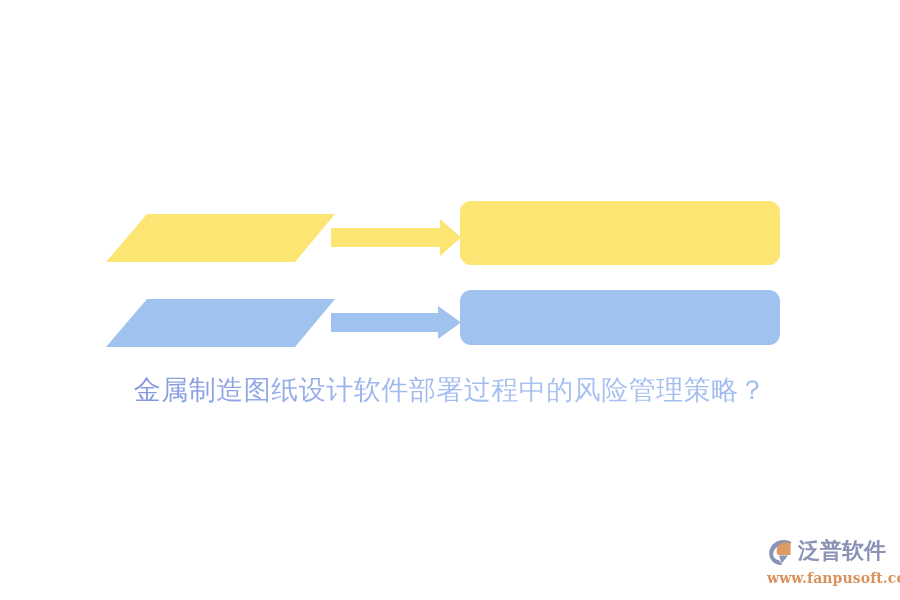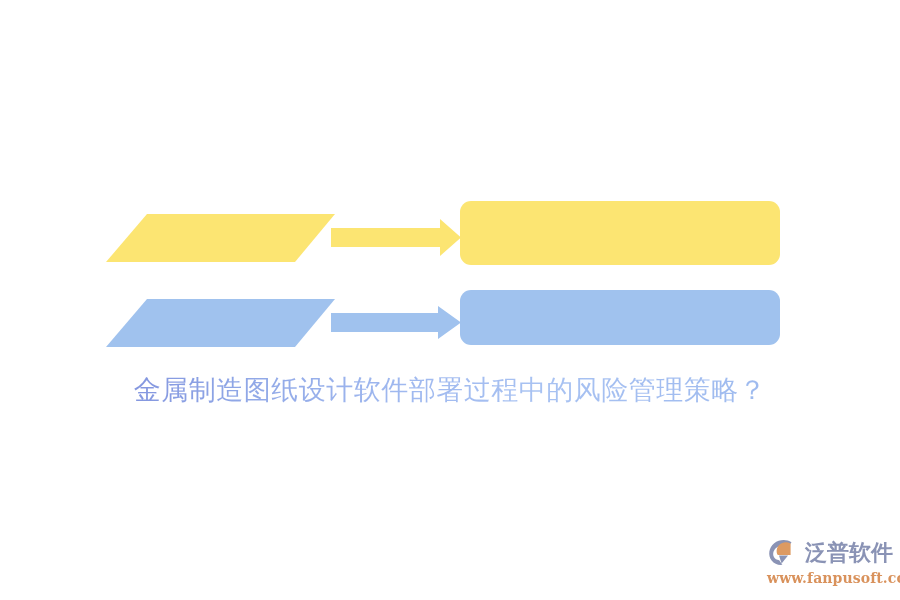--- a/index.html
+++ b/index.html
@@ -76,26 +76,26 @@
     align-items: center;
     height: 34px;
   }
   #wm-mark {
     width: 30px;
     height: 30px;
     flex: 0 0 30px;
     position: relative;
   }
   #wm-brand {
-    font-family: Liberation Sans, sans-serif;
+    font-family: Liberation Mono, monospace;
     font-size: 22px;
     font-weight: 700;
     color: #8a93b5;
     letter-spacing: 0px;
-    margin-left: 9px;
+    margin-left: 2px;
     line-height: 30px;
     white-space: nowrap;
   }
   #wm-url {
     font-family: "DejaVu Serif", "Liberation Serif", serif;
     font-size: 14px;
     font-weight: 700;
     color: #d9925c;
     letter-spacing: 0.1px;
     line-height: 18px;

